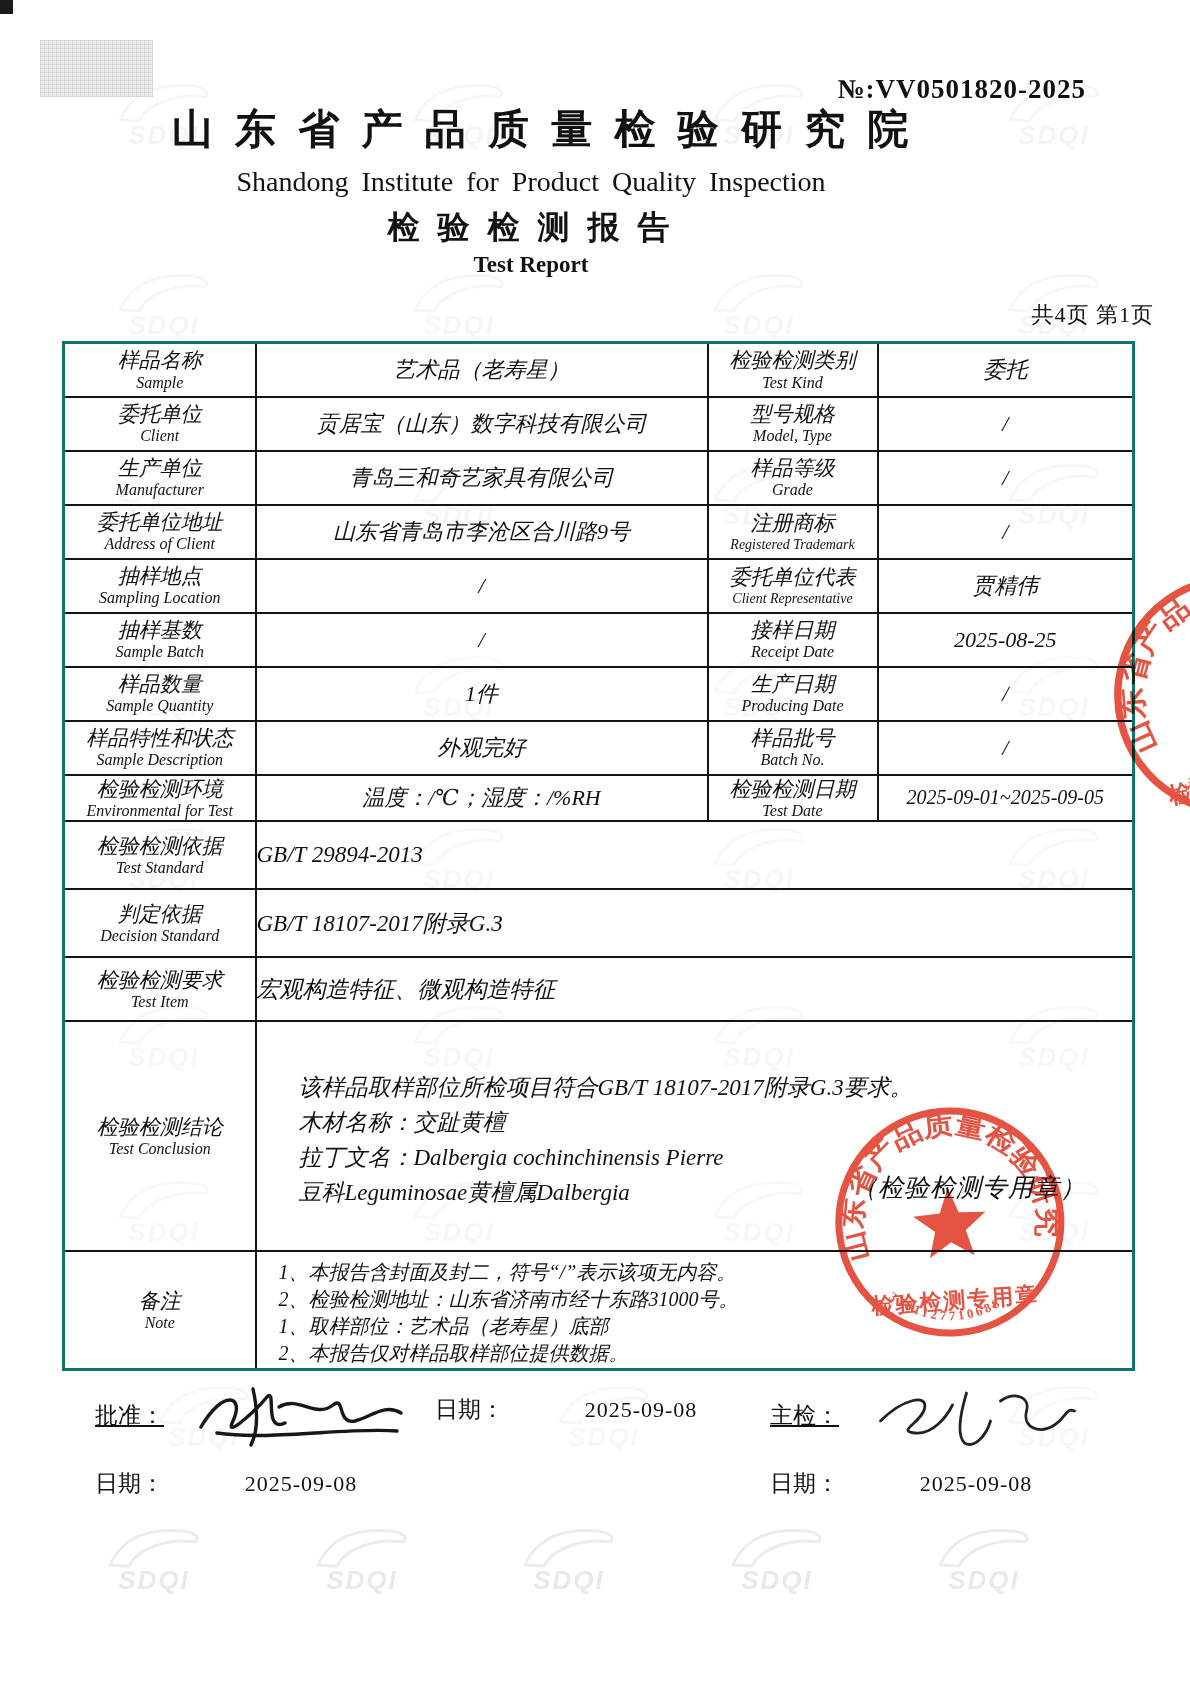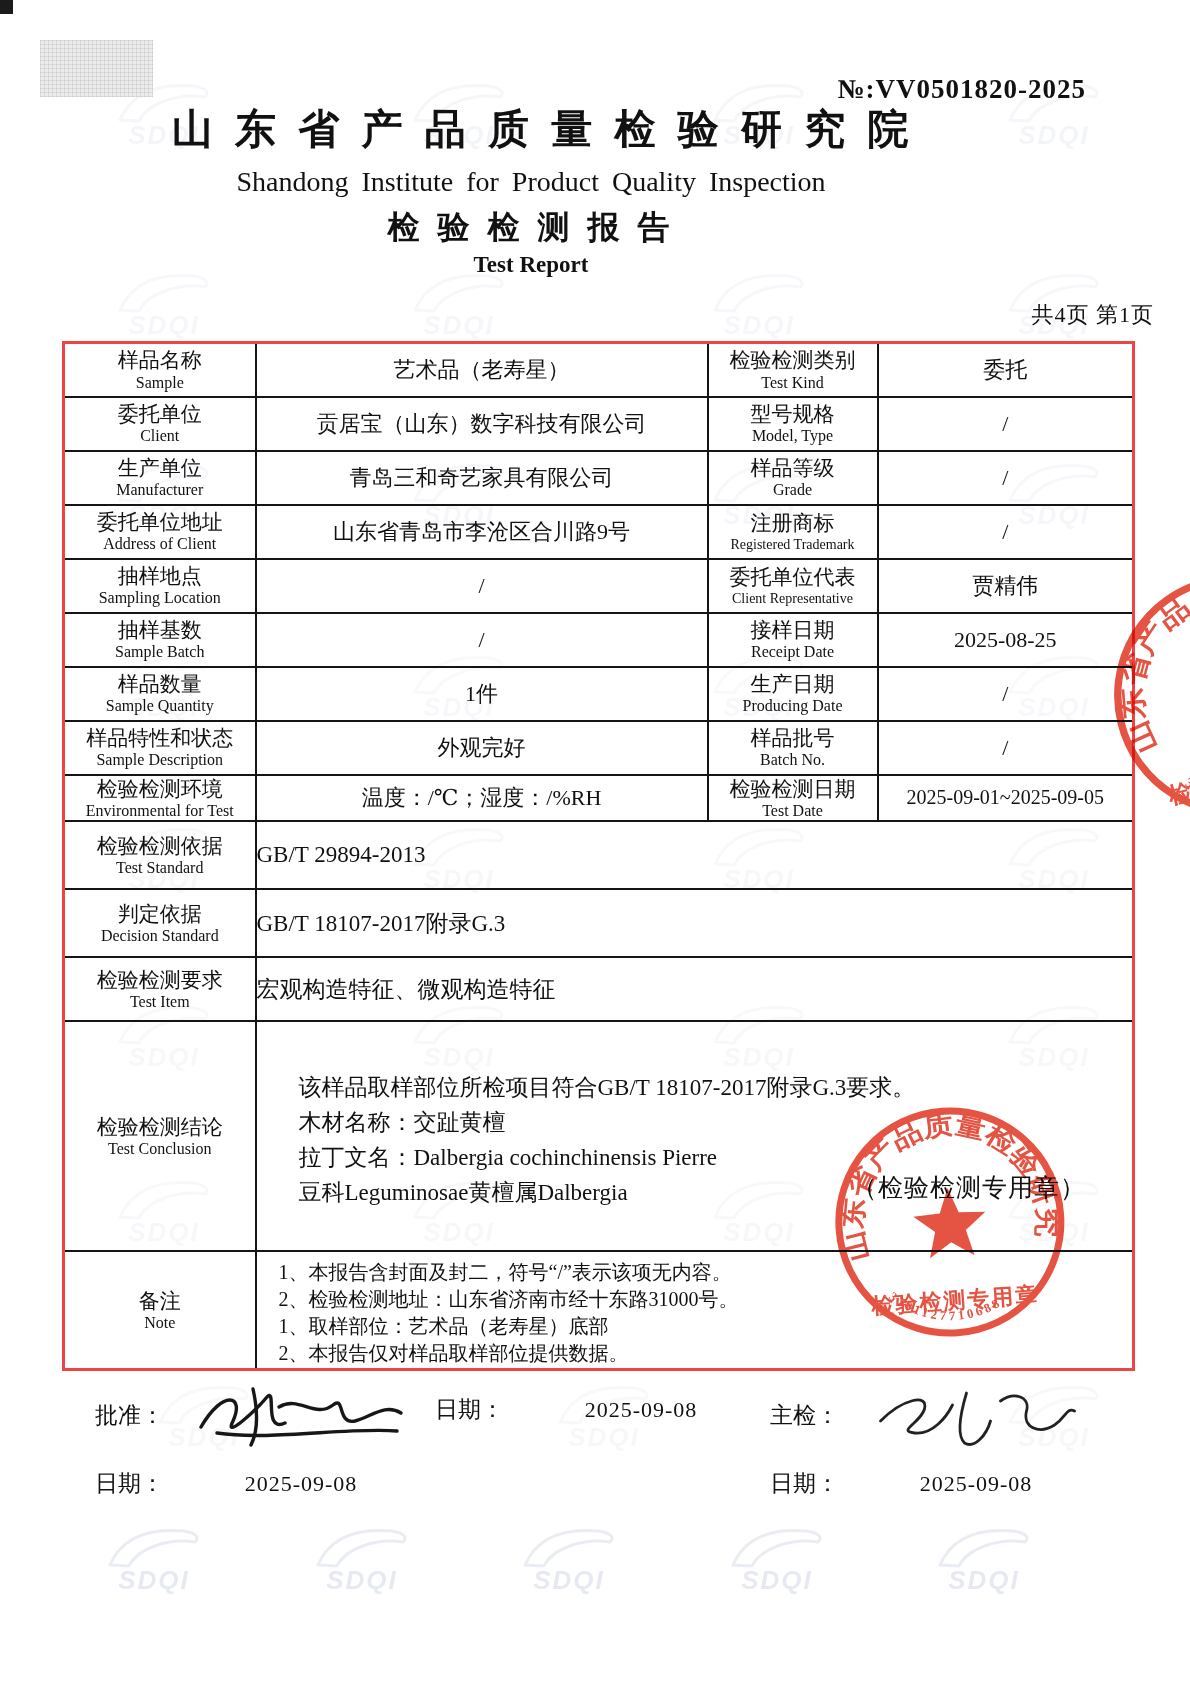--- a/index.html
+++ b/index.html
@@ -22,36 +22,36 @@
   .report-no{top:74px;left:0;width:1086px;text-align:right;font-size:27px;font-weight:bold;letter-spacing:1px;}
   .org-cn{top:102px;left:0;width:1062px;text-align:center;font-size:41px;font-weight:bold;letter-spacing:6px;padding-left:12px;}
   .org-en{top:166px;left:0;width:1062px;text-align:center;font-size:28px;word-spacing:6px;}
   .rpt-cn{top:206px;left:0;width:1062px;text-align:center;font-size:32px;font-weight:bold;letter-spacing:5px;}
   .rpt-en{top:252px;left:0;width:1062px;text-align:center;font-size:23px;font-weight:bold;}
   .page-info{top:300px;right:36px;font-size:22px;letter-spacing:1px;}
   
   .tbl-wrap{left:62px;top:341px;width:1070px;}
   table.info{border-collapse:collapse;width:1070px;table-layout:fixed;}
   table.info td{border:2px solid #141414;vertical-align:middle;padding:0;}
-  table.info{border:3px solid #ef4444;}
+  table.info{border:3px solid #0f766e;font-style:italic;}
   td.lab{text-align:center;}
   .lc{font-size:21px;line-height:1.25;}
   .le{font-size:16px;line-height:1.15;}
   .le.sm{font-size:14px;}
   td.val{text-align:center;font-size:22px;}
   td.vleft{text-align:left;font-size:23px;padding-left:8px;}
   td.block{vertical-align:top;text-align:left;}
   .concl-line{font-size:23px;line-height:35px;padding-left:10px;}
   .concl-wrap{position:relative;height:100%;padding-top:8px;box-sizing:border-box;margin-left:32px;}
   .stamp-note{position:absolute;right:46px;bottom:6px;font-size:25px;letter-spacing:1px;}
   .note-line{font-size:20px;line-height:27px;padding-left:10px;margin-left:12px;}
   .note-wrap{padding-top:6px;}
   
   .sig-col{position:absolute;width:330px;}
-  .sig-row{display:flex;align-items:center;height:74px;}
+  .sig-row{display:flex;align-items:center;height:74px;text-decoration:underline;}
   .sig-lab{font-size:23px;width:82px;flex:none;}
   .date-row{display:flex;align-items:center;margin-top:16px;}
   .date-val{font-size:22px;letter-spacing:1px;flex:1;text-align:center;}
   .sig-art{flex:1;}
   
   .seal{mix-blend-mode:multiply;opacity:.9;}
   .seal svg text{font-weight:bold;}
 </style>
 </head>
 <body>

